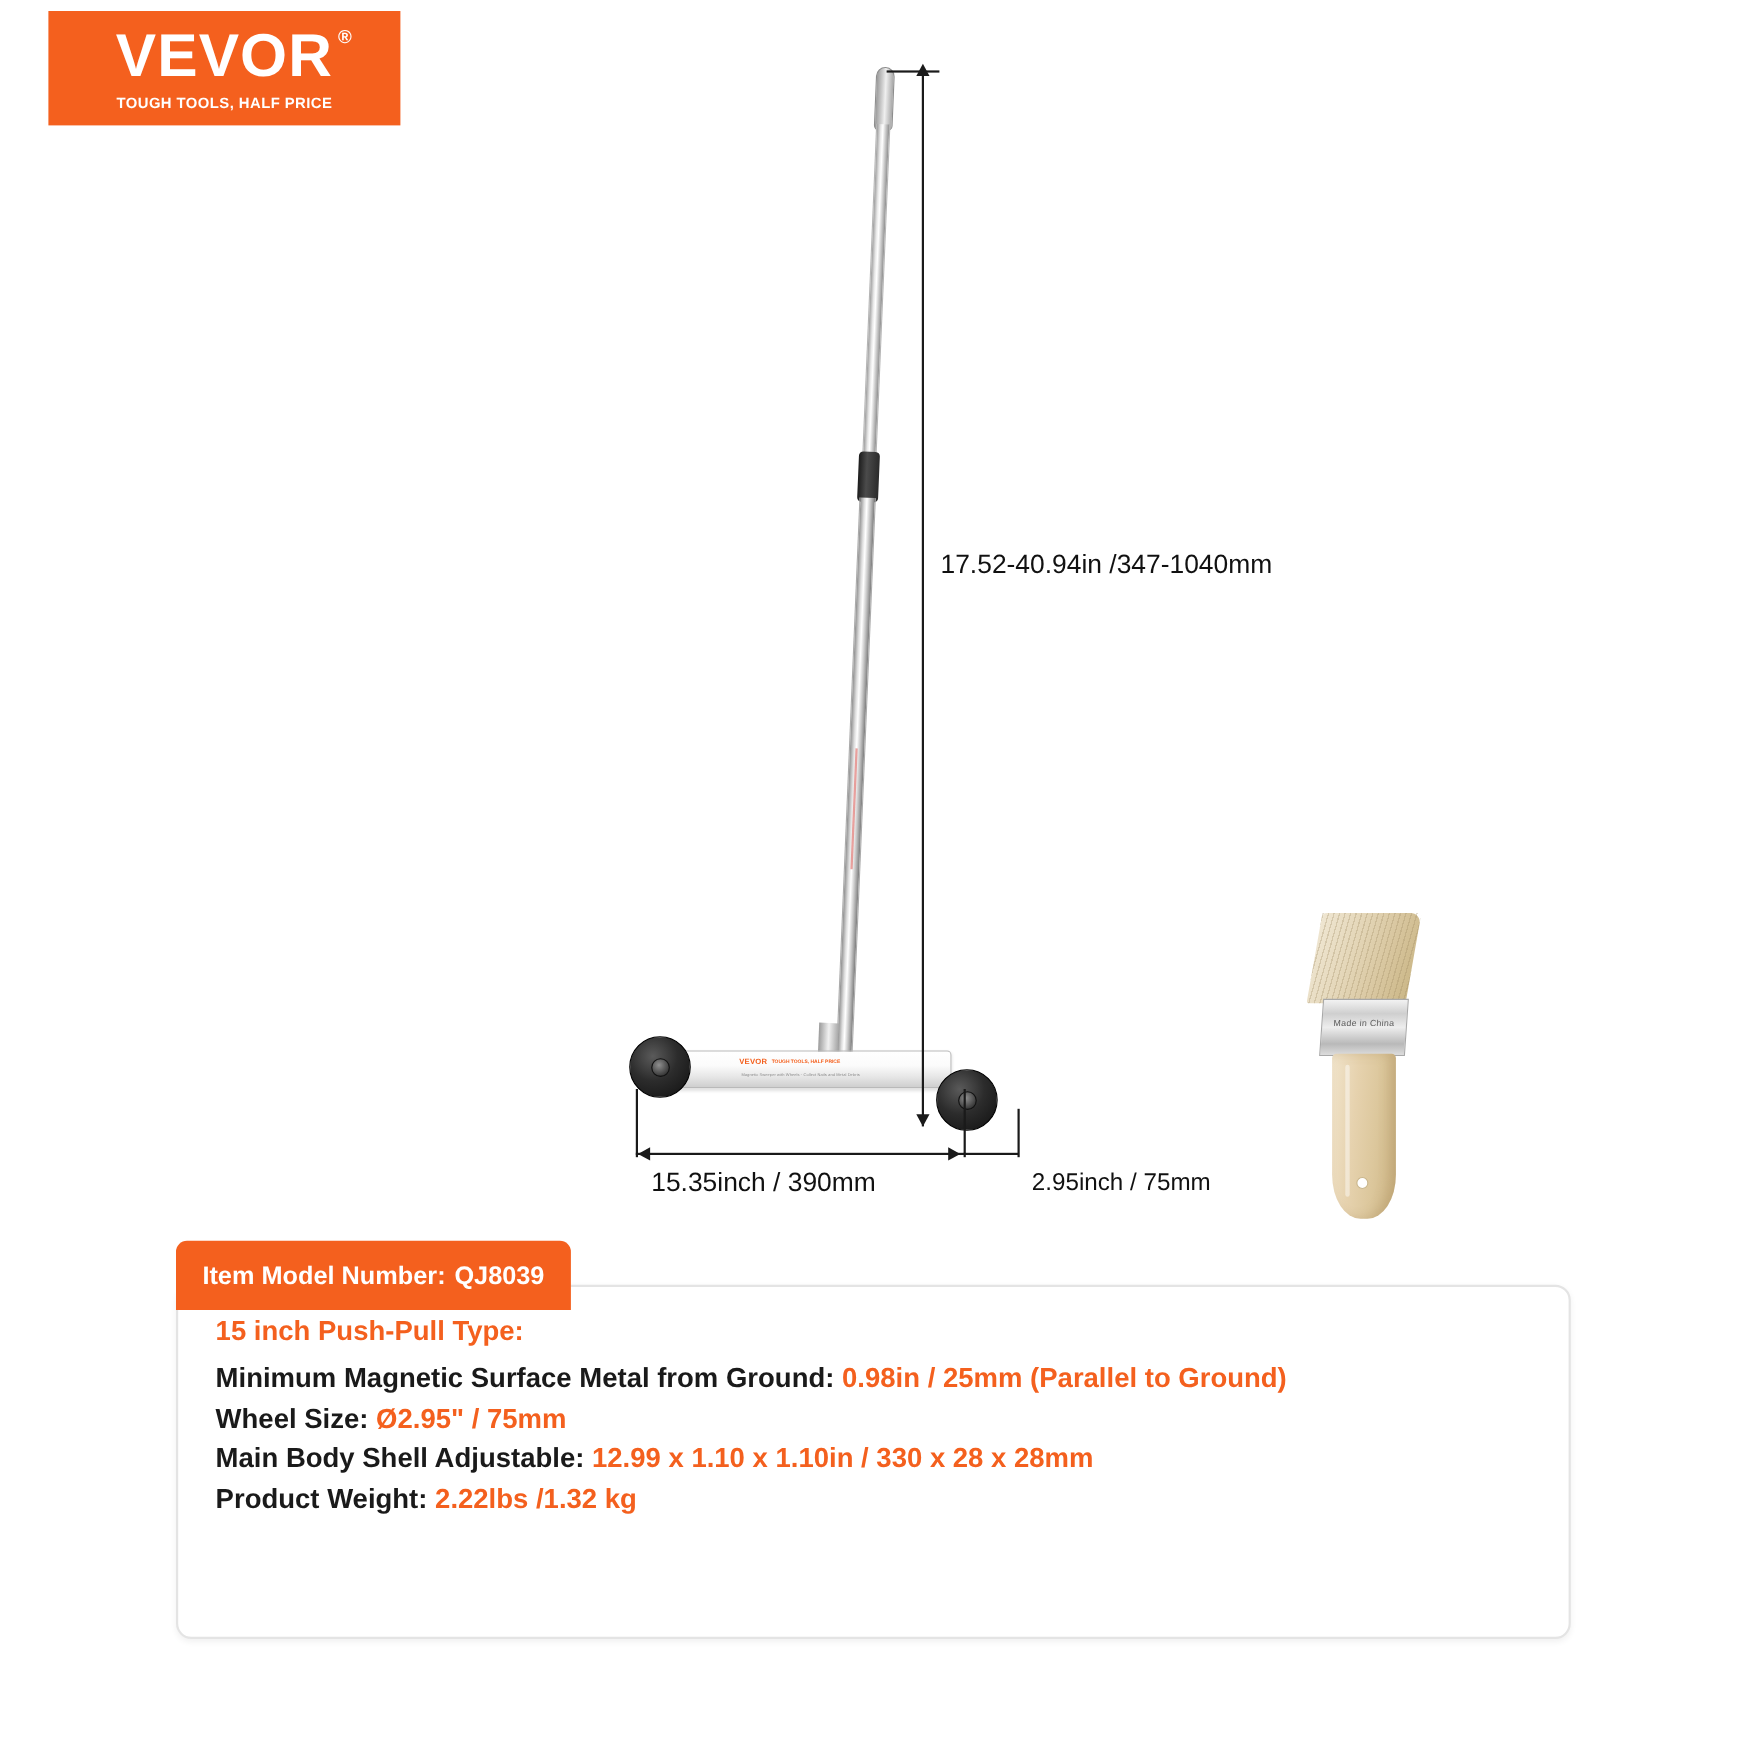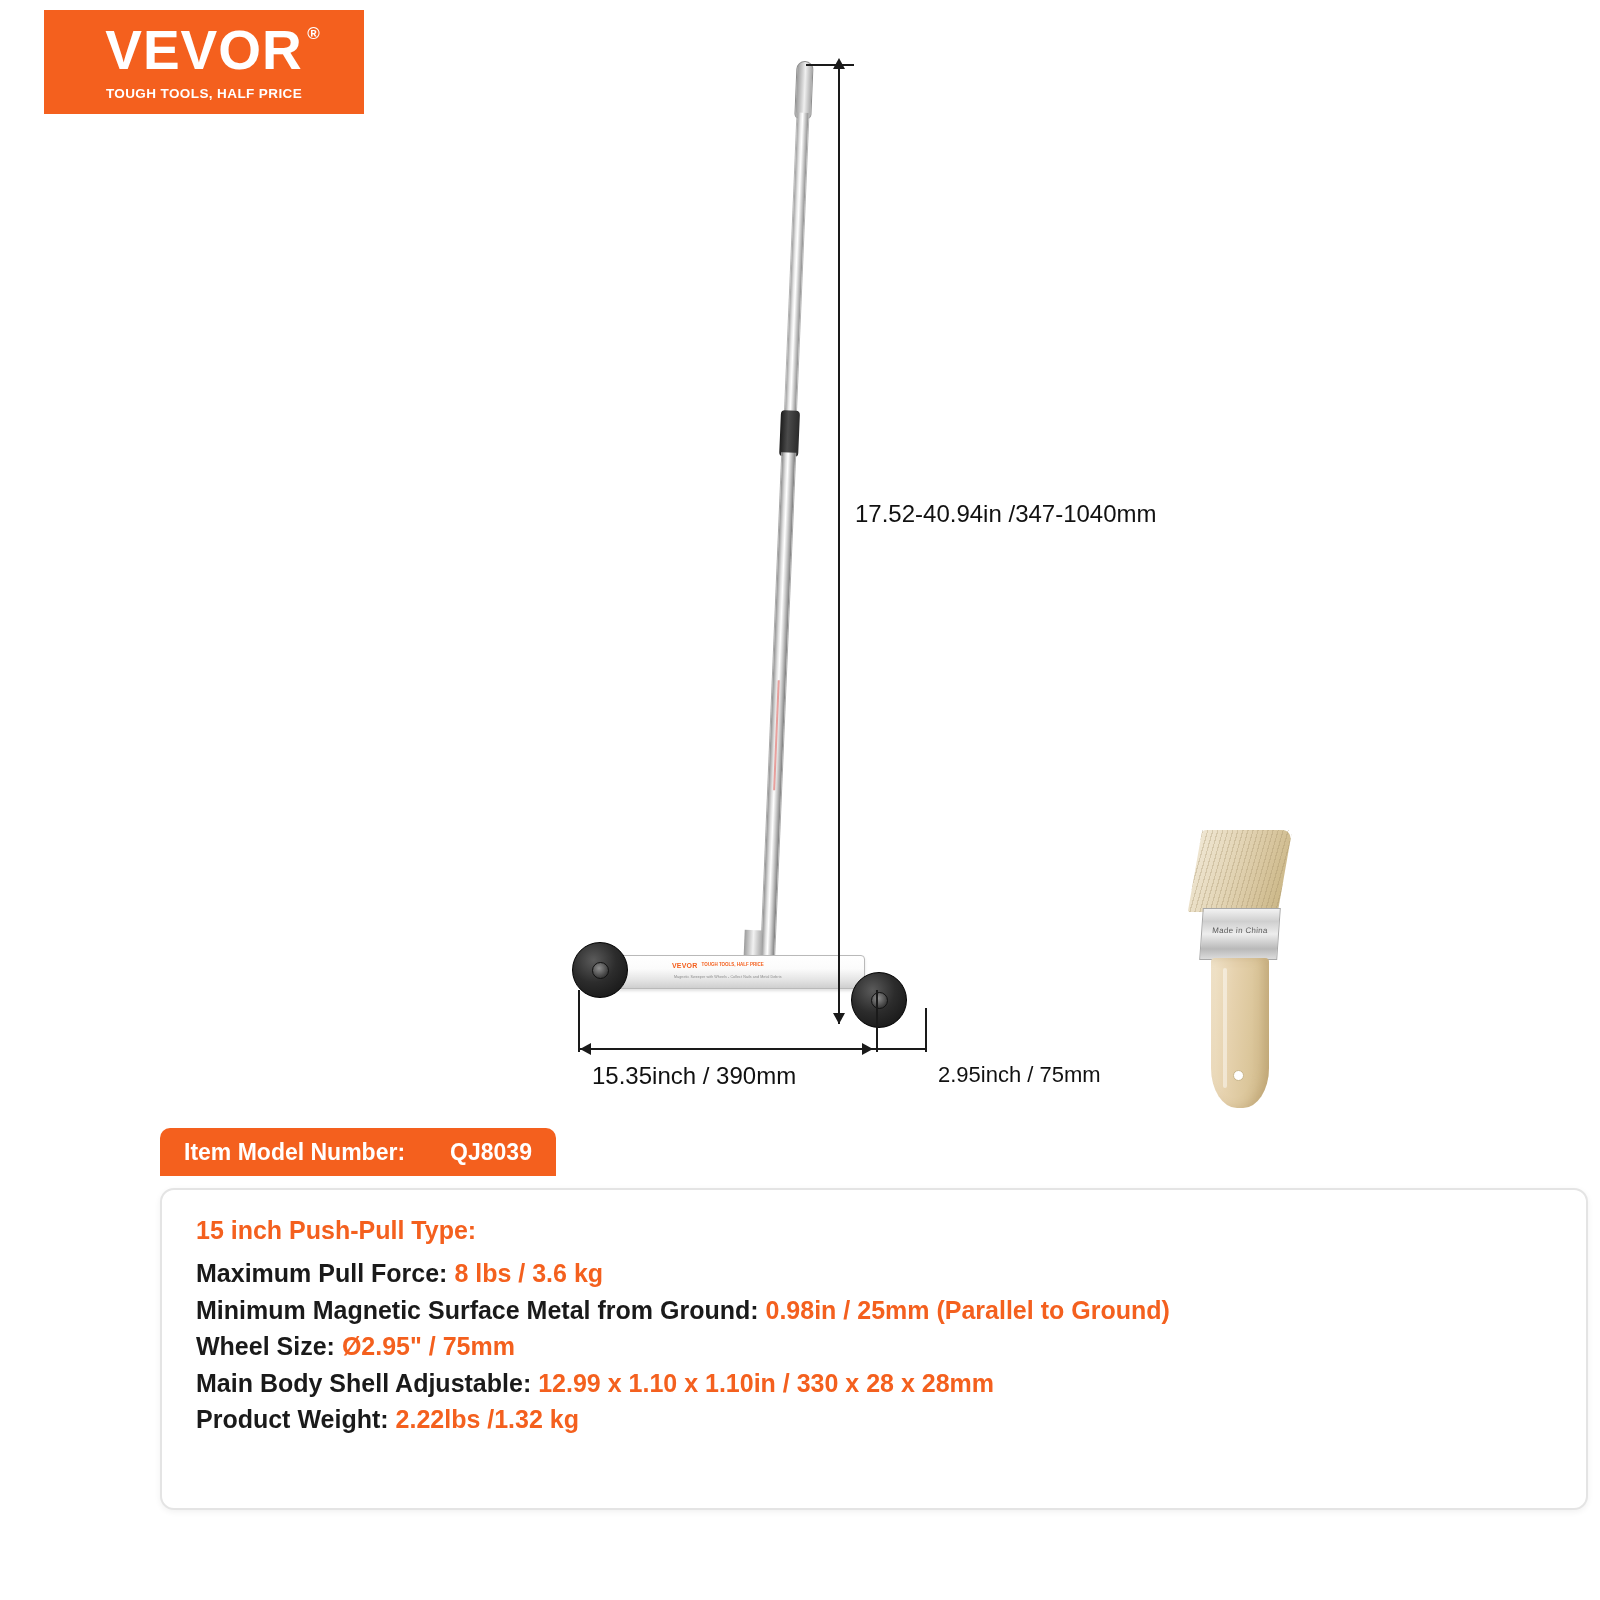--- a/index.html
+++ b/index.html
@@ -291,42 +291,40 @@
     width: 11px; height: 11px;
     border-radius: 50%;
     background: #ffffff;
     border: 1px solid #c9b68c;
   }
 
   
   .spec-tab {
     position: absolute;
     left: 160px; top: 1128px;
-    height: 48px;
+    height: 63px;
     background: #f4601e;
     border-radius: 10px 10px 0 0;
     padding: 0 24px;
     display: flex; align-items: center;
     z-index: 3;
-    gap: 37px;
   }
   .spec-tab .t-label { color: #ffffff; font-size: 23px; font-weight: bold; }
   .spec-tab .t-value { color: #ffffff; font-size: 23px; font-weight: bold; margin-left: 8px; }
 
   .spec-card {
     position: absolute;
     left: 160px; top: 1168px;
-    width: 1428px; height: 322px;
+    width: 1268px; height: 322px;
     background: #ffffff;
     border: 2px solid #e4e4e4;
     border-radius: 14px;
     box-shadow: 0 2px 6px rgba(0,0,0,.06);
     padding: 26px 34px 0 34px;
     z-index: 2;
-    margin-top: 20px;
   }
   .spec-heading {
     color: #f4601e;
     font-size: 25px;
     font-weight: bold;
     margin: 0 0 10px 0;
   }
   .spec-row {
     font-size: 25px;
     line-height: 1.46;
@@ -400,24 +398,20 @@
 
 <div class="spec-tab">
   <span class="t-label">Item Model Number:</span>
   <span class="t-value">QJ8039</span>
 </div>
 
 <div class="spec-card">
   <div class="spec-heading">15 inch Push-Pull Type:</div>
 
   <div class="spec-row">
-    <span class="k">Maximum Pull Force:</span>
-    <span class="v">8 lbs / 3.6 kg</span>
-  </div>
-  <div class="spec-row">
     <span class="k">Minimum Magnetic Surface Metal from Ground:</span>
     <span class="v">0.98in / 25mm (Parallel to Ground)</span>
   </div>
   <div class="spec-row">
     <span class="k">Wheel Size:</span>
     <span class="v">Ø2.95" / 75mm</span>
   </div>
   <div class="spec-row">
     <span class="k">Main Body Shell Adjustable:</span>
     <span class="v">12.99 x 1.10 x 1.10in / 330 x 28 x 28mm</span>

